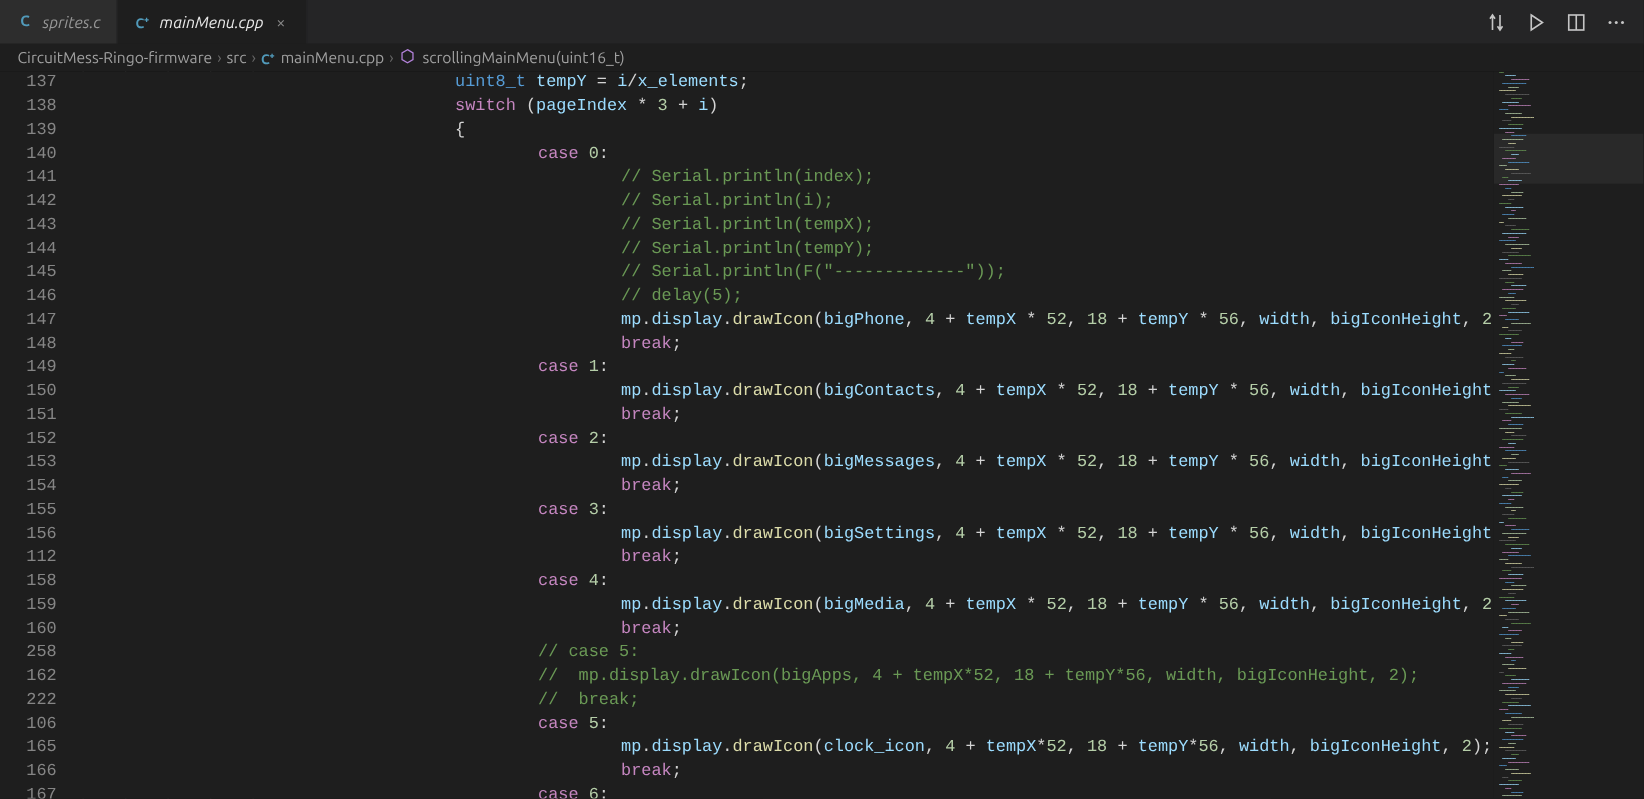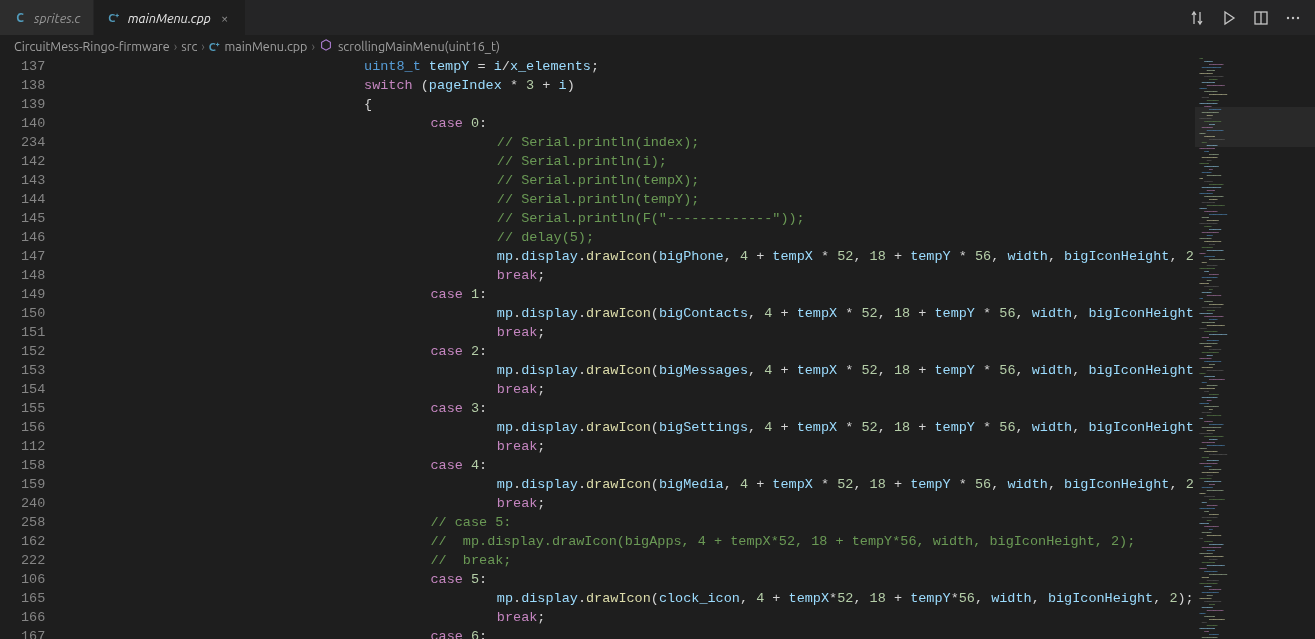--- a/index.html
+++ b/index.html
@@ -188,40 +188,40 @@
         <span>scrollingMainMenu(uint16_t)</span>
       </span>
     </div>
 
   <div class="editor-area">
     <div class="gutter" id="gutter">
         <div class="ln">137</div>
         <div class="ln">138</div>
         <div class="ln">139</div>
         <div class="ln">140</div>
-        <div class="ln">234</div>
+        <div class="ln">141</div>
         <div class="ln">142</div>
         <div class="ln">143</div>
         <div class="ln">144</div>
         <div class="ln">145</div>
         <div class="ln">146</div>
         <div class="ln">147</div>
         <div class="ln">148</div>
         <div class="ln">149</div>
         <div class="ln">150</div>
         <div class="ln">151</div>
         <div class="ln">152</div>
         <div class="ln">153</div>
         <div class="ln">154</div>
         <div class="ln">155</div>
         <div class="ln">156</div>
         <div class="ln">112</div>
         <div class="ln">158</div>
         <div class="ln">159</div>
-        <div class="ln">240</div>
+        <div class="ln">160</div>
         <div class="ln">258</div>
         <div class="ln">162</div>
         <div class="ln">222</div>
         <div class="ln">106</div>
         <div class="ln">165</div>
         <div class="ln">166</div>
         <div class="ln">167</div>
       </div>
     <div class="code-wrap">
       <div class="guides-layer">

